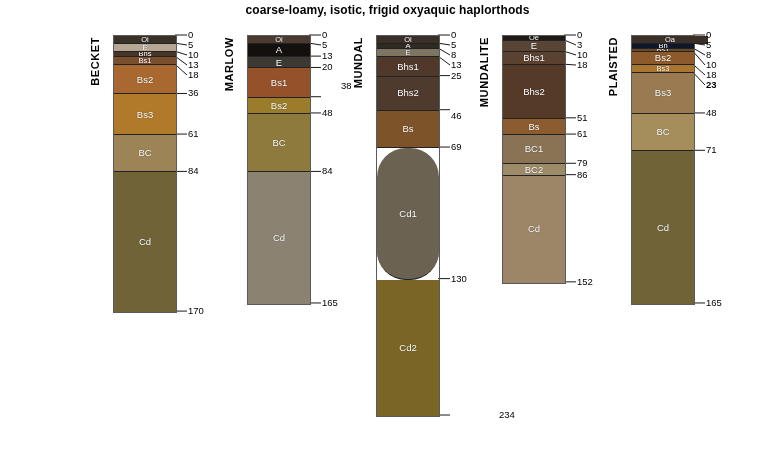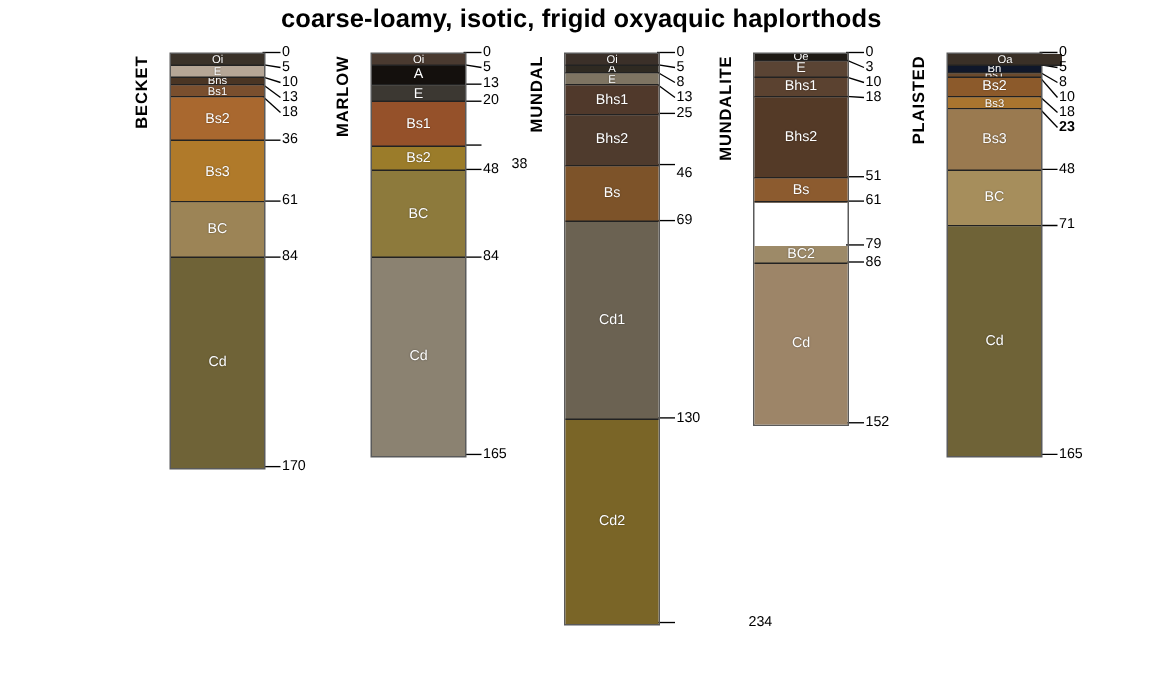--- a/index.html
+++ b/index.html
@@ -3,21 +3,21 @@
 <meta charset="utf-8">
 <style>
   html,body{margin:0;padding:0;}
   body{
     width:775px;height:450px;background:#ffffff;
     font-family:"Liberation Sans", sans-serif;
     position:relative;overflow:hidden;
   }
   #chart-title{
     position:absolute;top:3px;left:0;width:775px;
-    text-align:center;font-size:17px;font-weight:bold;color:#000;
+    text-align:center;font-size:12px;font-weight:bold;color:#000;
     letter-spacing:0.1px;
   }
   .profile{position:absolute;top:0;left:0;}
   .prof-name{
     position:absolute;
     font-size:11px;font-weight:bold;color:#000;
     writing-mode:vertical-rl;transform:rotate(180deg);
     transform-origin:center;white-space:nowrap;
     letter-spacing:0.6px;
   }
@@ -126,21 +126,21 @@
           <span class="hlabel">BC</span>
         </div>
         <div class="horizon" style="top: 136.416px; height: 131.544px; width: 62px; background: rgb(139, 130, 113); border-bottom: none;">
           <span class="hlabel">Cd</span>
         </div>
       </div>
       <div class="depth-label" style="left: 322px; top: 30px;">0</div>
       <div class="depth-label" style="left: 322px; top: 40px;">5</div>
       <div class="depth-label" style="left: 322px; top: 51.112px;">13</div>
       <div class="depth-label" style="left: 322px; top: 62.48px;">20</div>
-      <div class="depth-label" style="left: 322px; top: 105px; padding-left: 19px;">38</div>
+      <div class="depth-label" style="left: 322px; top: 81px; padding-left: 19px;">38</div>
       <div class="depth-label" style="left: 322px; top: 107.952px;">48</div>
       <div class="depth-label" style="left: 322px; top: 166.416px;">84</div>
       <div class="depth-label" style="left: 322px; top: 297.96px;">165</div>
     </div>
     <div class="profile">
       <svg class="depth-svg" width="775" height="450">
         <path d="M 438 35 L 450 35" stroke="#000" stroke-width="0.9" fill="none"></path>
         <path d="M 438 43.120000000000005 L 450 45" stroke="#000" stroke-width="0.9" fill="none"></path>
         <path d="M 438 47.992000000000004 L 450 55" stroke="#000" stroke-width="0.9" fill="none"></path>
         <path d="M 438 56.112 L 450 65" stroke="#000" stroke-width="0.9" fill="none"></path>
@@ -163,21 +163,21 @@
         </div>
         <div class="horizon" style="top: 21.112px; height: 19.488px; width: 62px; background: rgb(80, 57, 43);">
           <span class="hlabel">Bhs1</span>
         </div>
         <div class="horizon" style="top: 40.6px; height: 34.104px; width: 62px; background: rgb(79, 59, 45);">
           <span class="hlabel">Bhs2</span>
         </div>
         <div class="horizon" style="top: 74.704px; height: 37.352px; width: 62px; background: rgb(125, 83, 41);">
           <span class="hlabel">Bs</span>
         </div>
-        <div class="horizon" style="top: 112.056px; height: 131.544px; width: 62px; background: rgb(107, 98, 82);">
+        <div class="horizon" style="top: 112.056px; height: 131.544px; width: 62px; background: rgb(107, 98, 82); border-radius: 29px;">
           <span class="hlabel">Cd1</span>
         </div>
         <div class="horizon" style="top: 243.6px; height: 136.416px; width: 62px; background: rgb(122, 101, 39); border-bottom: none;">
           <span class="hlabel">Cd2</span>
         </div>
       </div>
       <div class="depth-label" style="left: 451px; top: 30px;">0</div>
       <div class="depth-label" style="left: 451px; top: 40px;">5</div>
       <div class="depth-label" style="left: 451px; top: 50px;">8</div>
       <div class="depth-label" style="left: 451px; top: 60px;">13</div>
@@ -209,20 +209,23 @@
         </div>
         <div class="horizon" style="top: 16.24px; height: 12.992px; width: 62px; background: rgb(91, 66, 48);">
           <span class="hlabel">Bhs1</span>
         </div>
         <div class="horizon" style="top: 29.232px; height: 53.592px; width: 62px; background: rgb(84, 58, 39);">
           <span class="hlabel">Bhs2</span>
         </div>
         <div class="horizon" style="top: 82.824px; height: 16.24px; width: 62px; background: rgb(140, 91, 47);">
           <span class="hlabel">Bs</span>
         </div>
+        <div class="horizon" style="top: 99.064px; height: 29.232px; width: 62px; background: rgb(138, 115, 84);">
+          <span class="hlabel">BC1</span>
+        </div>
         <div class="horizon" style="top: 128.296px; height: 11.368px; width: 62px; background: rgb(157, 138, 104);">
           <span class="hlabel">BC2</span>
         </div>
         <div class="horizon" style="top: 139.664px; height: 107.184px; width: 62px; background: rgb(157, 133, 104); border-bottom: none;">
           <span class="hlabel">Cd</span>
         </div>
       </div>
       <div class="depth-label" style="left: 577px; top: 30px;">0</div>
       <div class="depth-label" style="left: 577px; top: 40px;">3</div>
       <div class="depth-label" style="left: 577px; top: 50px;">10</div>

